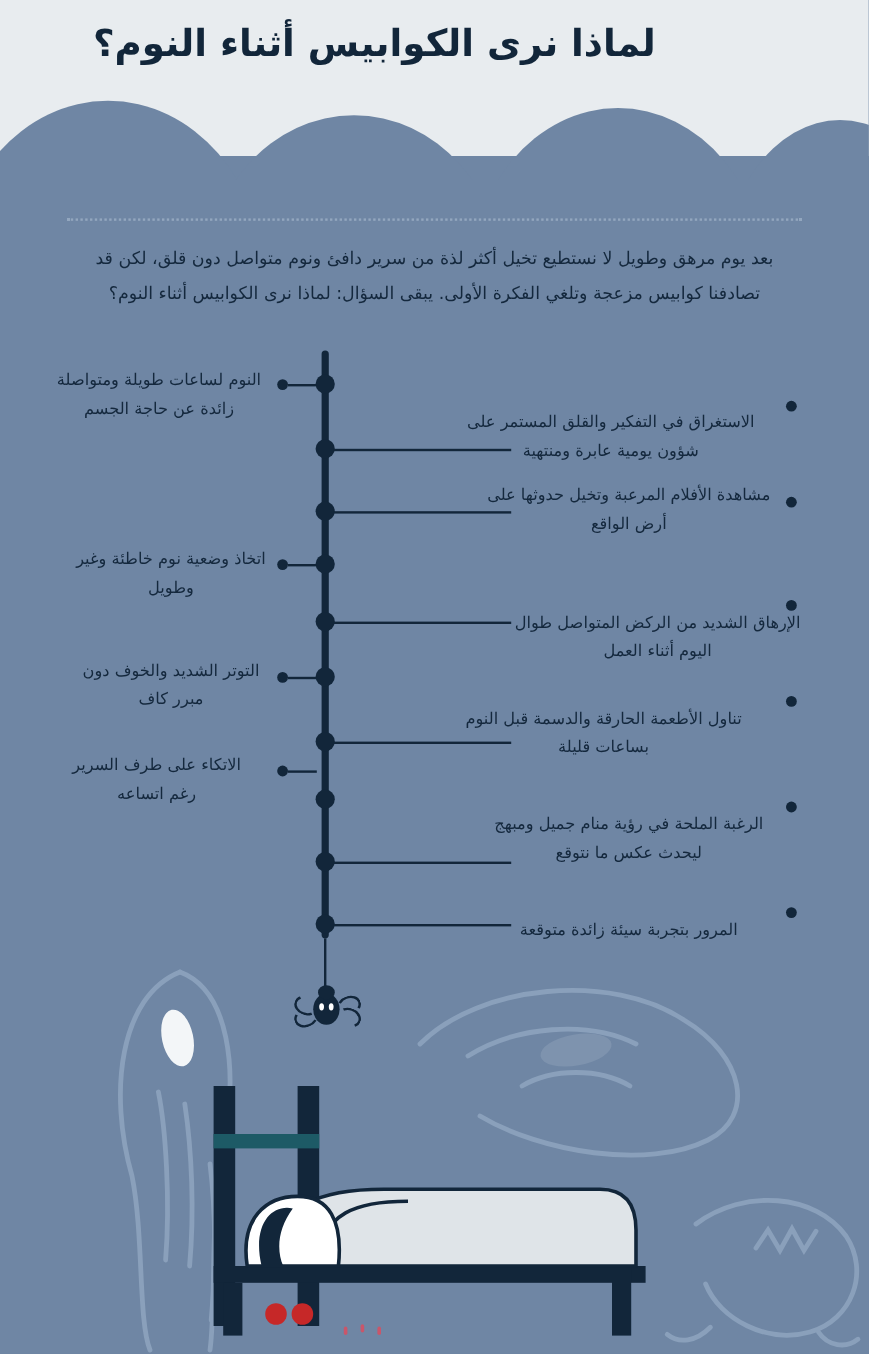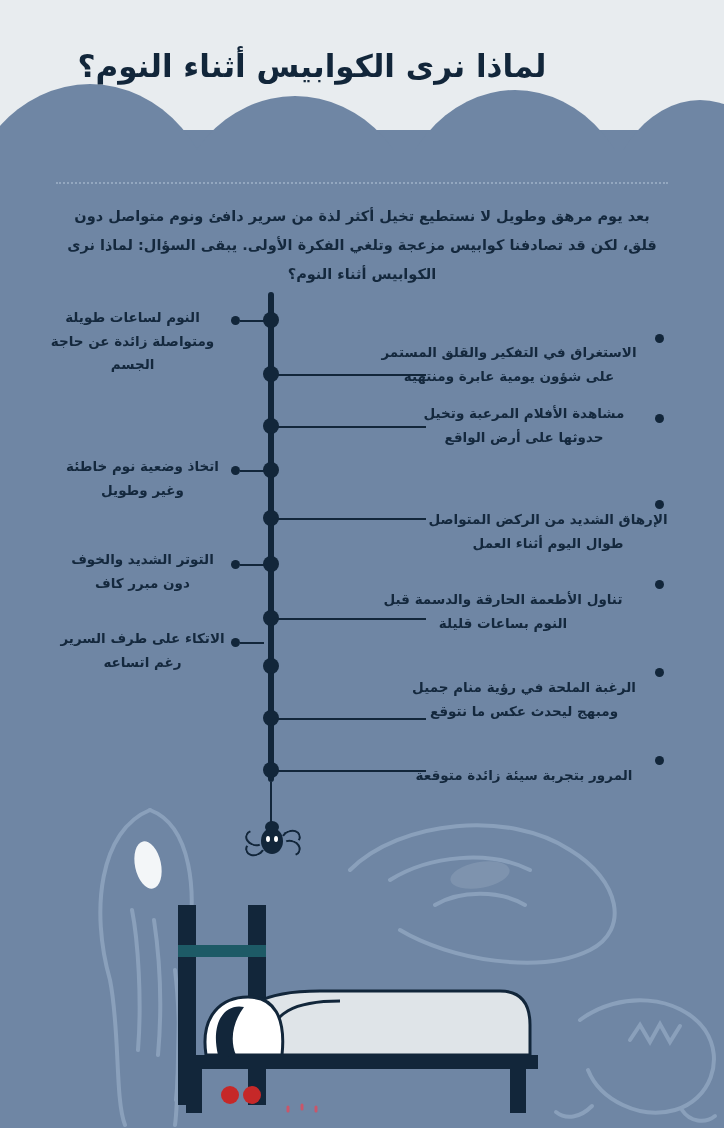--- a/index.html
+++ b/index.html
@@ -45,42 +45,41 @@
   .title {
     position: absolute;
     left: 0; top: 18px;
     width: 624px;
     text-align: center;
     font-size: 31px;
     font-weight: bold;
     color: #12263a;
     letter-spacing: 0;
     line-height: 1.25;
-    margin-top: 29px;
   }
 
   
   .divider {
     position: absolute;
     left: 56px; top: 182px;
     width: 612px;
     height: 0;
     border-top: 2px dotted #93a7bf;
   }
 
   
   .intro {
     position: absolute;
     left: 62px; top: 202px;
     width: 600px;
     text-align: center;
     font-size: 14.5px;
     line-height: 2.0;
     color: #14283d;
-    font-weight: bold;
+    font-weight: normal;
   }
 
   
   .axis {
     position: absolute;
     left: 268px;
     top: 292px;
     width: 6px;
     height: 490px;
     background: #12263a;
@@ -103,21 +102,21 @@
     position: absolute;
     width: 9px;
     height: 9px;
     border-radius: 50%;
     background: #12263a;
   }
   .label {
     position: absolute;
     font-size: 13.5px;
     line-height: 1.75;
-    font-weight: bold;
+    font-weight: normal;
     color: #14283d;
   }
   .label.left  { text-align: center; }
   .label.right { text-align: center; margin-top: 16px; }
 
   
   .spider-thread {
     position: absolute;
     left: 270px;
     top: 782px;
@@ -215,21 +214,21 @@
 <div class="connector" style="left:240px; top:470px; width:24px;"></div>
 <div class="bullet" style="left:231px; top:466px;"></div>
 <div class="label left" style="left:60px; top:455px; width:165px;">اتخاذ وضعية نوم خاطئة وغير وطويل</div>
 
 <div class="connector" style="left:240px; top:564px; width:24px;"></div>
 <div class="bullet" style="left:231px; top:560px;"></div>
 <div class="label left" style="left:60px; top:548px; width:165px;">التوتر الشديد والخوف دون مبرر كاف</div>
 
 <div class="connector" style="left:240px; top:642px; width:24px;"></div>
 <div class="bullet" style="left:231px; top:638px;"></div>
-<div class="label left" style="left:60px; top:627px; width:165px;">الاتكاء على طرف السرير رغم اتساعه</div>
+<div class="label left" style="left:48px; top:627px; width:165px;">الاتكاء على طرف السرير رغم اتساعه</div>
 
 <div class="connector" style="left:278px; top:374px; width:148px;"></div>
 <div class="bullet" style="left:655px; top:334px;"></div>
 <div class="label right" style="left:370px; top:325px; width:278px;">الاستغراق في التفكير والقلق المستمر على شؤون يومية عابرة ومنتهية</div>
 
 <div class="connector" style="left:278px; top:426px; width:148px;"></div>
 <div class="bullet" style="left:655px; top:414px;"></div>
 <div class="label right" style="left:400px; top:386px; width:248px;">مشاهدة الأفلام المرعبة وتخيل حدوثها على أرض الواقع</div>
 
 <div class="connector" style="left:278px; top:518px; width:148px;"></div>

